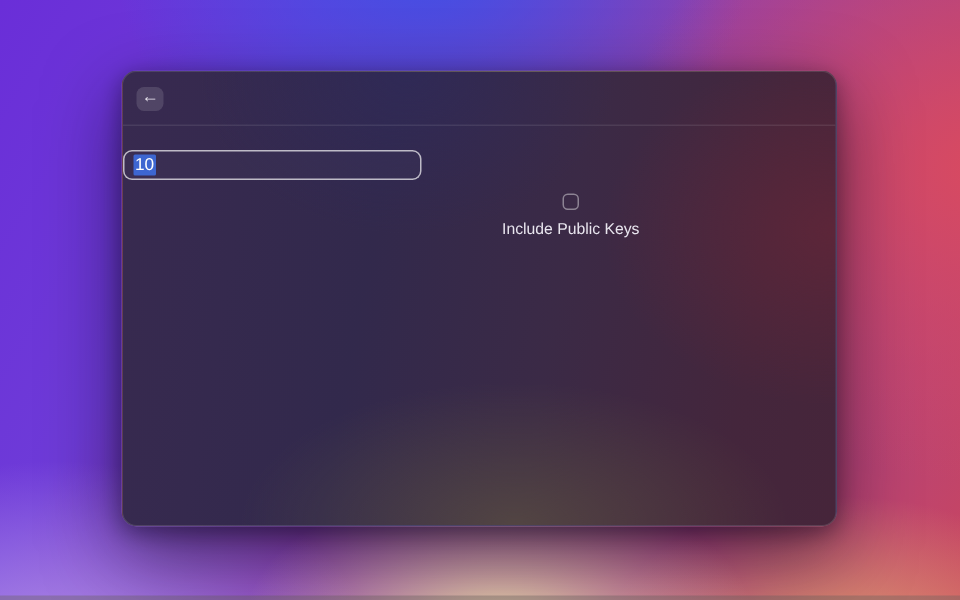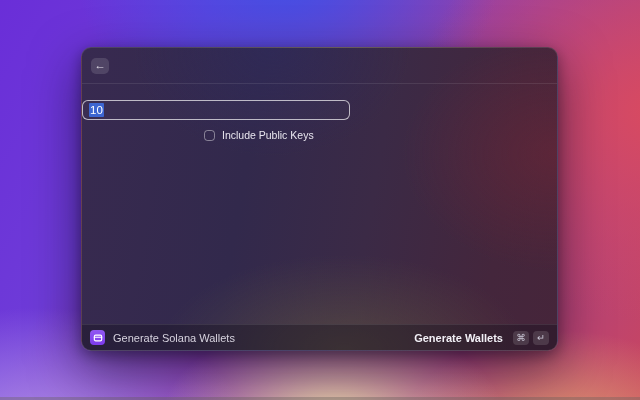--- a/index.html
+++ b/index.html
@@ -50,31 +50,31 @@
   }
 
   
   .form-area { padding-top: 16px; }
   .form-row { display: grid; grid-template-columns: 122px 1fr; align-items: center; }
   .field-label {
     text-align: right; padding-right: 13px;
     font-size: 10.5px; color: #cfc9d8; letter-spacing: 0.1px;
   }
   .text-input {
-    width: 268px; height: 20px;
+    width: 199px; height: 20px;
     border: 1px solid rgba(255,255,255,0.68);
     border-radius: 6px;
     background: rgba(255,255,255,0.02);
     display: flex; align-items: center; padding: 0 6px;
     font-size: 11.5px; color: #ffffff;
   }
   .selection { background: rgba(62,112,232,0.85); border-radius: 1px; padding: 1px 1px; }
 
   .checkbox-row { margin-top: 9px; }
-  .checkbox-wrap { display: flex; align-items: center; gap: 7px; }
+  .checkbox-wrap { display: flex; align-items: center; gap: 7px; flex-direction: column; }
   .checkbox {
     width: 11px; height: 11px; border-radius: 3.5px;
     border: 1px solid rgba(255,255,255,0.42);
     background: transparent;
   }
   .checkbox-label { font-size: 10.5px; color: #e8e5ee; }
 
   
   .win-footer {
     position: absolute; left: 0; right: 0; bottom: 0; height: 26px;
@@ -121,31 +121,14 @@
 
     <div class="form-row checkbox-row">
       <div></div>
       <div class="checkbox-wrap">
         <div class="checkbox"></div>
         <span class="checkbox-label">Include Public Keys</span>
       </div>
     </div>
   </div>
 
-  <div class="win-footer">
-    <div class="cmd-icon">
-      <svg width="10" height="10" viewBox="0 0 12 12" fill="none" stroke="#ffffff" stroke-width="1.4" stroke-linecap="round">
-        <rect x="1.6" y="2.6" width="8.8" height="6.8" rx="1.6"></rect>
-        <path d="M1.6 5.1 h8.8"></path>
-      </svg>
-    </div>
-    <span class="cmd-name">Generate Solana Wallets</span>
-
-    <div class="footer-right">
-      <span class="action-label">Generate Wallets</span>
-      <div class="key-badges">
-        <div class="key-badge">⌘</div>
-        <div class="key-badge">↵</div>
-      </div>
-    </div>
-  </div>
 
 </div>
 
 </body></html>

